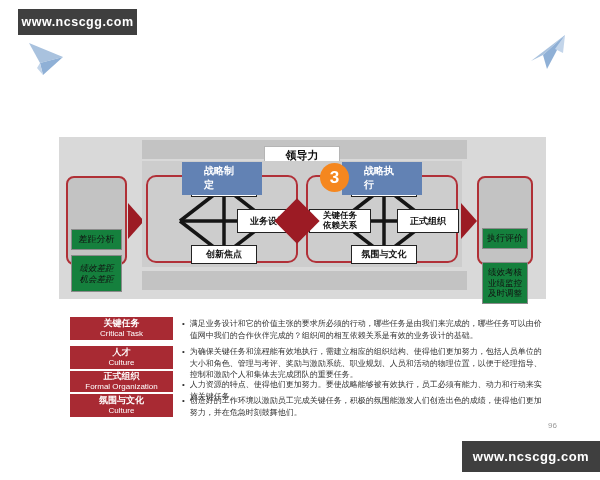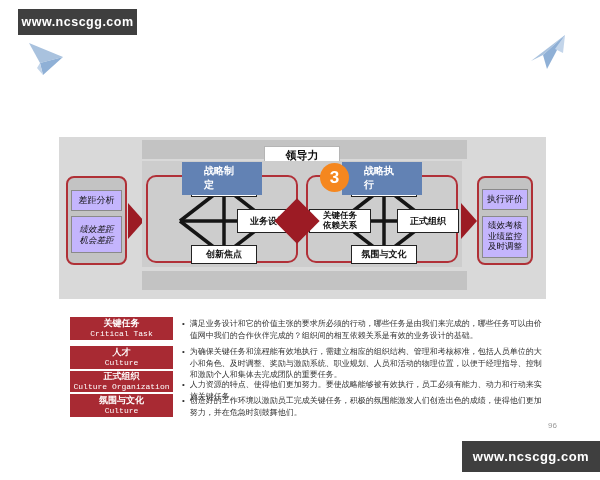--- a/index.html
+++ b/index.html
@@ -19,25 +19,25 @@
   
   #panel { position:absolute; left:59px; top:137px; width:487px; height:162px; background:#d9d9d9; }
   .band { position:absolute; left:83px; width:325px; height:19px; background:#c3c3c3; }
   #band-top { top:3px; } #band-bottom { top:134px; }
   .band-label { position:absolute; height:19px; background:#fff; border:1px solid #b5b5b5; display:flex; align-items:center; justify-content:center; font-size:11px; font-weight:bold; color:#111; }
   #leadership { left:205px; top:9px; width:76px; }
   #values { left:210px; top:134px; width:70px; }
 
   .side-col { position:absolute; top:39px; width:61px; height:89px; background:#c3c3c3; border:2px solid #b03036; border-radius:8px; padding:0 3px; }
   #left-col { left:7px; } #right-col { left:418px; width:56px; }
-  .side-box { position:absolute; left:3px; right:3px; background:#c4b5fd; border:1px solid #8a8a8a; display:flex; align-items:center; justify-content:center; text-align:left; font-size:8.5px; color:#111; white-space:pre-line; line-height:1.25; }
+  .side-box { position:absolute; left:3px; right:3px; background:#15803d; border:1px solid #8a8a8a; display:flex; align-items:center; justify-content:center; text-align:left; font-size:8.5px; color:#111; white-space:pre-line; line-height:1.25;margin-top:39px; }
   #left-col .b1 { top:12px; height:21px; font-size:9px; }
   #left-col .b2 { top:38px; height:37px;font-style:italic; }
   #right-col .b1 { top:11px; height:21px; font-size:9px; }
-  #right-col .b2 { top:38px; height:42px;font-family:Liberation Mono, monospace; }
+  #right-col .b2 { top:45px; height:42px; }
 
   .flow-arrow { position:absolute; top:66px; width:16px; height:36px; background:#9c1b24; clip-path:polygon(0 0,100% 50%,0 100%); }
   #arrow1 { left:69px; } #arrow2 { left:402px; }
   #center-diamond { position:absolute; left:222px; top:68px; width:32px; height:32px; background:#9c1b24; transform:rotate(45deg); z-index:5; }
 
   .mid-panel { position:absolute; top:24px; width:160px; height:106px; background:#cdcdcd; }
   #panel-form { left:83px; } #panel-exec { left:243px; }
   .blue-header { position:absolute; left:50%; transform:translateX(-50%); top:1px; z-index:4; background:#6282b4; color:#fff; font-size:10px; font-weight:bold; padding:2px 22px 3px; }
   .quad { position:absolute; left:4px; top:14px; width:152px; height:88px; border:2.5px solid #b13038; border-radius:10px; }
   .quad svg { position:absolute; left:0; top:0; }
@@ -45,21 +45,21 @@
   .q-top { left:43px; top:1px; width:66px; height:19px;padding-left:28px; }
   .q-left { left:1px; top:32px; width:62px; height:24px; }
   .q-right { left:89px; top:32px; width:62px; height:24px; }
   .q-bottom { left:43px; top:68px; width:66px; height:19px; }
   #panel-exec .q-left { font-size:8.5px; }
   #badge3 { position:absolute; left:18px; top:2px; width:29px; height:29px; border-radius:50%; background:#f5871f; color:#fff; font-size:17px; font-weight:bold; display:flex; align-items:center; justify-content:center; z-index:6; }
 
   
   .tag { position:absolute; left:70px; width:103px; background:#a82a33; color:#fff; display:flex; flex-direction:column; align-items:center; justify-content:center; line-height:1.2; }
   .tag .zh { font-size:9px; font-weight:bold; }
-  .tag .en { font-size:8px;font-family:Liberation Mono, monospace; }
+  .tag .en { font-size:8px; }
   #tag0 { top:317px; height:23px; } #tag1 { top:346px; height:23px; }
   #tag2 { top:371px; height:21px; } #tag3 { top:394px; height:23px; }
 
   .bullet-row { position:absolute; left:182px; width:362px; display:flex; gap:5px; font-size:8px; color:#333; line-height:1.45; }
   .bullet-row .dot { font-size:8px; color:#333; }
   #bul0 { top:318px; } #bul1 { top:346px; } #bul2 { top:379px; } #bul3 { top:395px; }
 
   #page-num { position:absolute; left:548px; top:421px; font-size:8px; color:#999; }
 </style>
 </head>
@@ -150,34 +150,34 @@
   <div id="tag0" class="tag">
     <span class="zh">关键任务</span>
     <span class="en">Critical Task</span>
   </div>
   <div id="tag1" class="tag">
     <span class="zh">人才</span>
     <span class="en">Culture</span>
   </div>
   <div id="tag2" class="tag">
     <span class="zh">正式组织</span>
-    <span class="en">Culture Organization</span>
+    <span class="en">Formal Organization</span>
   </div>
   <div id="tag3" class="tag">
     <span class="zh">氛围与文化</span>
     <span class="en">Culture</span>
   </div>
 
   <div id="bul0" class="bullet-row">
     <span class="dot">•</span>
     <span>满足业务设计和它的价值主张的要求所必须的行动，哪些任务是由我们来完成的，哪些任务可以由价值网中我们的合作伙伴完成的？组织间的相互依赖关系是有效的业务设计的基础。</span>
   </div>
   <div id="bul1" class="bullet-row">
     <span class="dot">•</span>
-    <span>为确保关键任务和流程能有效地执行，需建立相应的组织结构、管理和考核标准，包括人员单位的大小和角色、及时调整、奖励与激励系统、职业规划、人员和活动的物理位置，以便于经理指导、控制和激励个人和集体去完成团队的重要任务。</span>
+    <span>为确保关键任务和流程能有效地执行，需建立相应的组织结构、使得他们更加努力，包括人员单位的大小和角色、管理与考评、奖励与激励系统、职业规划、人员和活动的物理位置，以便于经理指导、控制和激励个人和集体去完成团队的重要任务。</span>
   </div>
   <div id="bul2" class="bullet-row">
     <span class="dot">•</span>
     <span>人力资源的特点、使得他们更加努力。要使战略能够被有效执行，员工必须有能力、动力和行动来实施关键任务。</span>
   </div>
   <div id="bul3" class="bullet-row">
     <span class="dot">•</span>
     <span>创造好的工作环境以激励员工完成关键任务，积极的氛围能激发人们创造出色的成绩，使得他们更加努力，并在危急时刻鼓舞他们。</span>
   </div>
 

